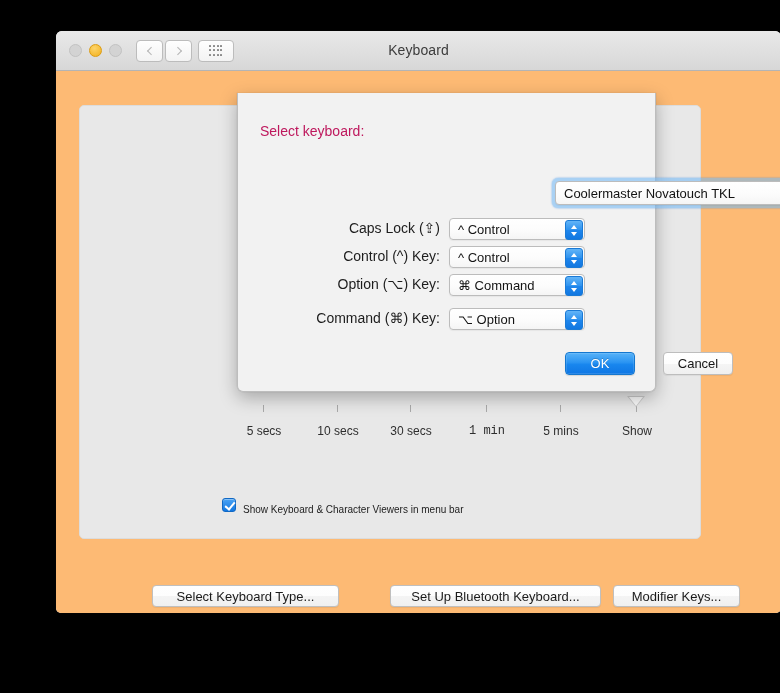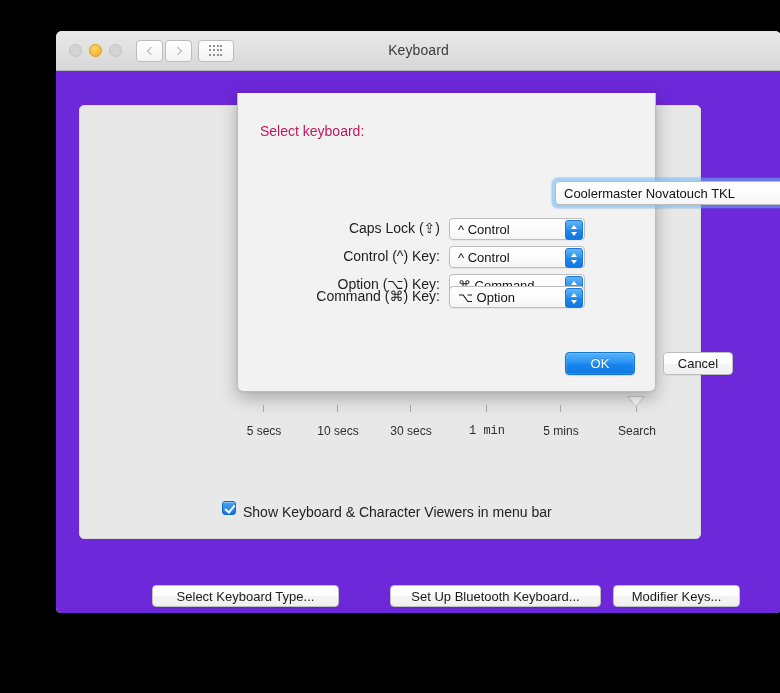--- a/index.html
+++ b/index.html
@@ -99,21 +99,21 @@
   }
   #searchfield .ph {
     position: absolute; left: 58px; top: 2px;
     font-size: 12px; color: #a6a6a6;
   }
 
   
   #content {
     position: absolute;
     left: 0; top: 40px; right: 0; bottom: 0;
-    background: #6d28d9;
+    background: #fdba74;
   }
 
   #tabpanel {
     position: absolute;
     left: 23px; top: 34px;
     width: 622px; height: 434px;
     background: #e8e8e8;
     border: 1px solid #dcdcdc;
     border-radius: 5px;
   }
@@ -161,21 +161,21 @@
     box-shadow: 0 1px 0 rgba(255,255,255,0.35) inset;
   }
   .cbox::after {
     content: "";
     position: absolute; left: 4px; top: 1px;
     width: 4px; height: 8px;
     border-right: 2px solid #fff;
     border-bottom: 2px solid #fff;
     transform: rotate(40deg);
   }
-  #checkrow .lbl { font-size: 14px; color: #222; margin-top: 9px; }
+  #checkrow .lbl { font-size: 10px; color: #222; margin-top: 9px; }
 
   
   .btn {
     background: linear-gradient(to bottom,#fefefe 0%,#fdfdfd 50%,#f4f4f4 51%,#f0f0f0 100%);
     border: 1px solid #bfbfbf;
     border-radius: 4px;
     font-size: 13px;
     color: #1b1b1b;
     text-align: center;
     box-shadow: 0 1px 1px rgba(0,0,0,0.06);
@@ -337,21 +337,21 @@
         <div class="tick" style="left:406px; top:299px;"></div>
         <div class="tick" style="left:480px; top:299px;"></div>
         <div class="tick" style="left:556px; top:299px;"></div>
         <div id="slider-knob" style="left:547px; top:290px;"></div>
 
         <div class="tick-label" style="left:184px; top:318px;">5 secs</div>
         <div class="tick-label" style="left:258px; top:318px;">10 secs</div>
         <div class="tick-label" style="left:331px; top:318px;">30 secs</div>
         <div class="tick-label" style="left:407px; top:318px;font-family:Liberation Mono, monospace;">1 min</div>
         <div class="tick-label" style="left:481px; top:318px;">5 mins</div>
-        <div class="tick-label" style="left:557px; top:318px;">Search</div>
+        <div class="tick-label" style="left:557px; top:318px;">Show</div>
       </div>
 
       <div id="checkrow">
         <span class="cbox"></span>
         <span class="lbl">Show Keyboard &amp; Character Viewers in menu bar</span>
       </div>
     </div>
 
     <div class="btn" id="btn-change-type">Select Keyboard Type...</div>
     <div class="btn" id="btn-bluetooth">Set Up Bluetooth Keyboard...</div>
@@ -396,21 +396,21 @@
       <span class="mlabel">Option (⌥) Key:</span>
       <span class="popup">
         <span class="ptext">⌘ Command</span>
         <span class="parrows">
           <span class="up"></span>
             <span class="dn"></span>
         </span>
       </span>
     </div>
 
-    <div class="modrow" style="left:211px; top:193px;text-align:center;">
+    <div class="modrow" style="left:211px; top:215px;text-align:center;">
       <span class="mlabel">Command (⌘) Key:</span>
       <span class="popup">
         <span class="ptext">⌥ Option</span>
         <span class="parrows">
           <span class="up"></span>
             <span class="dn"></span>
         </span>
       </span>
     </div>
 

